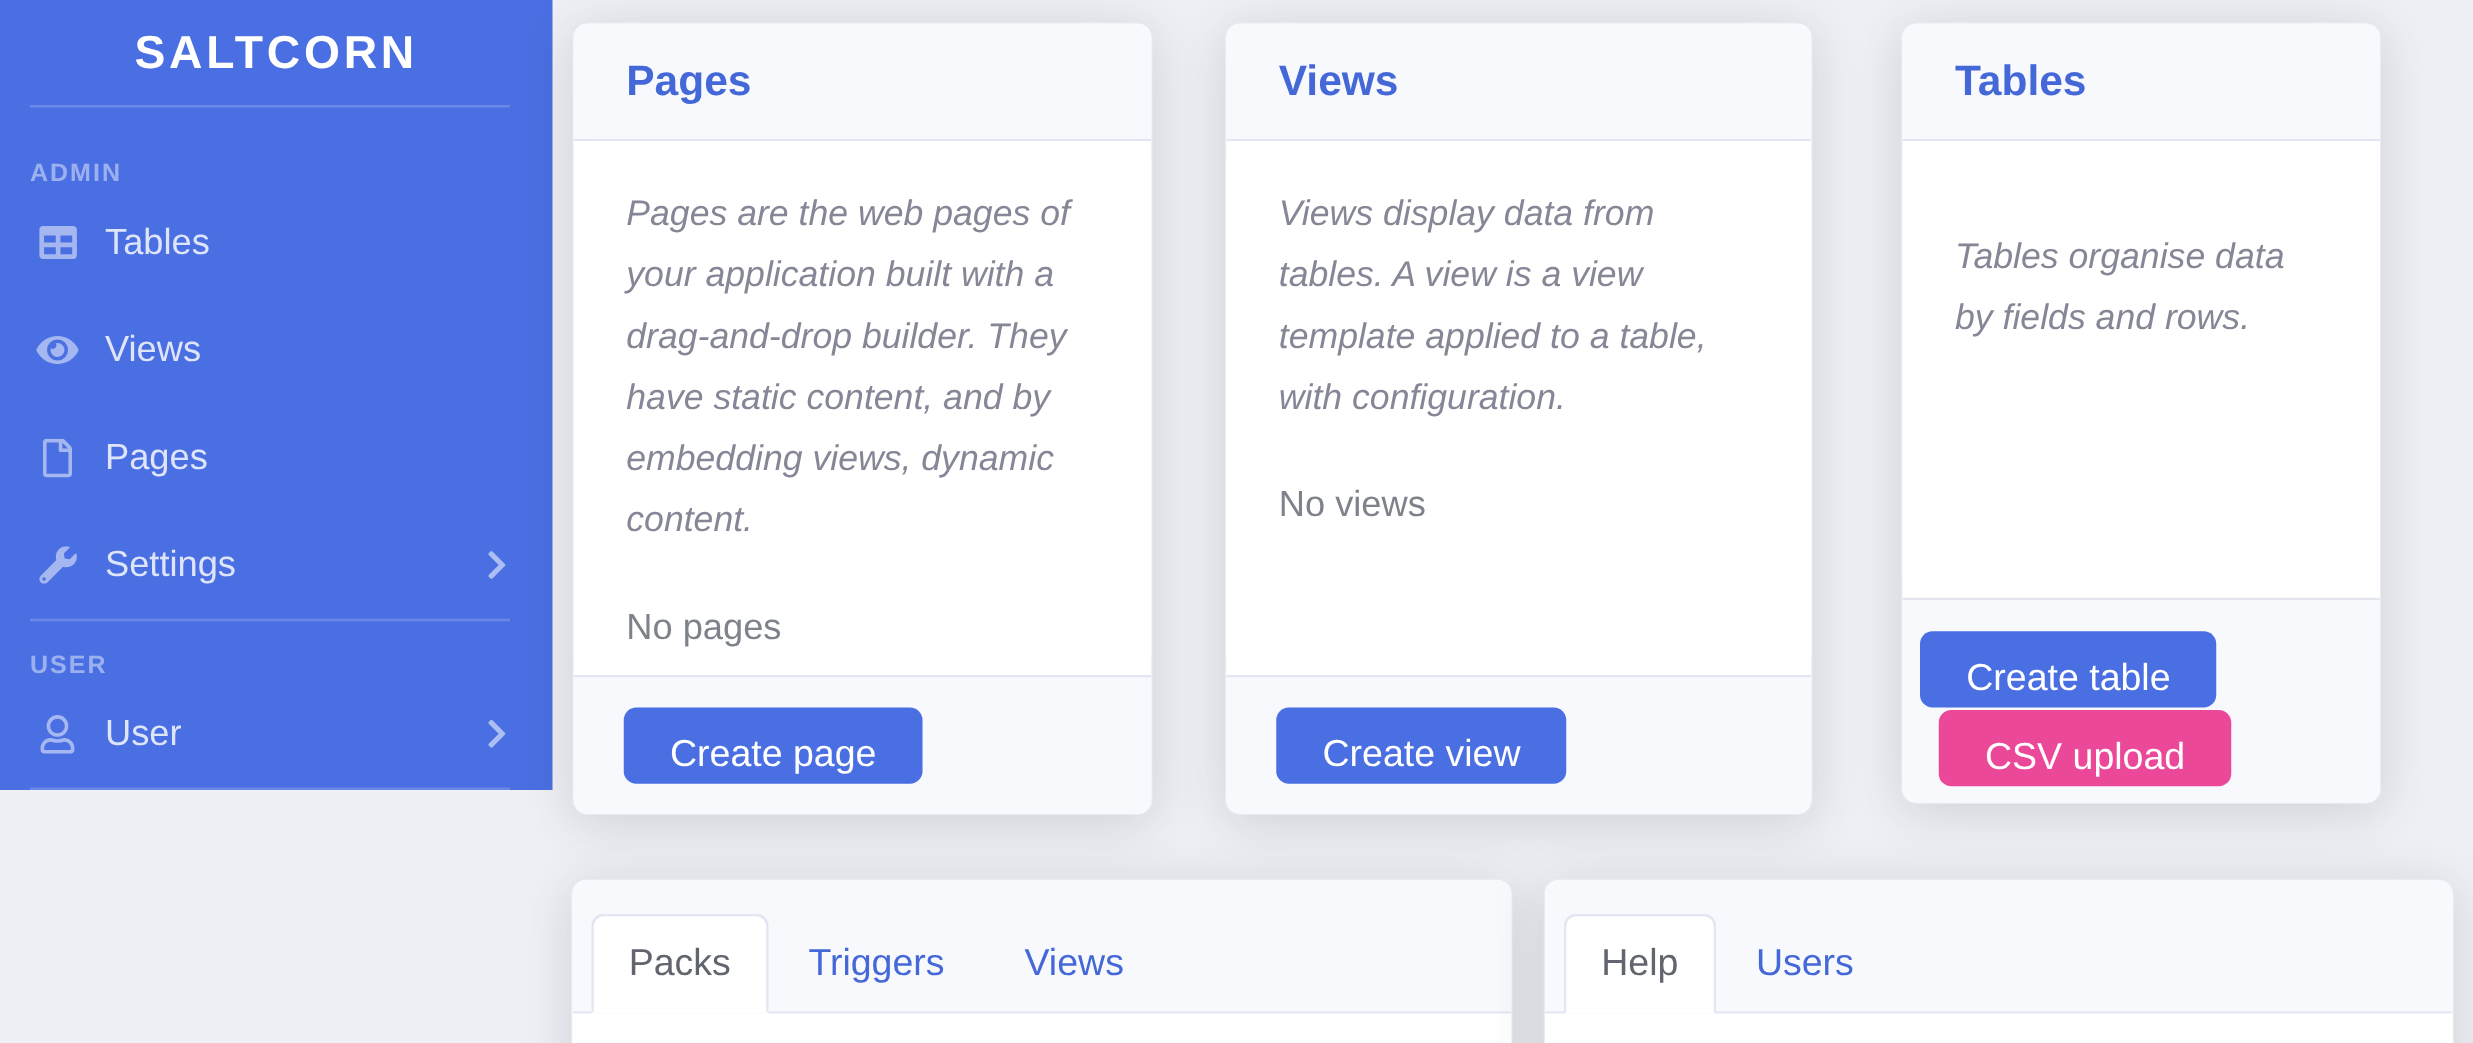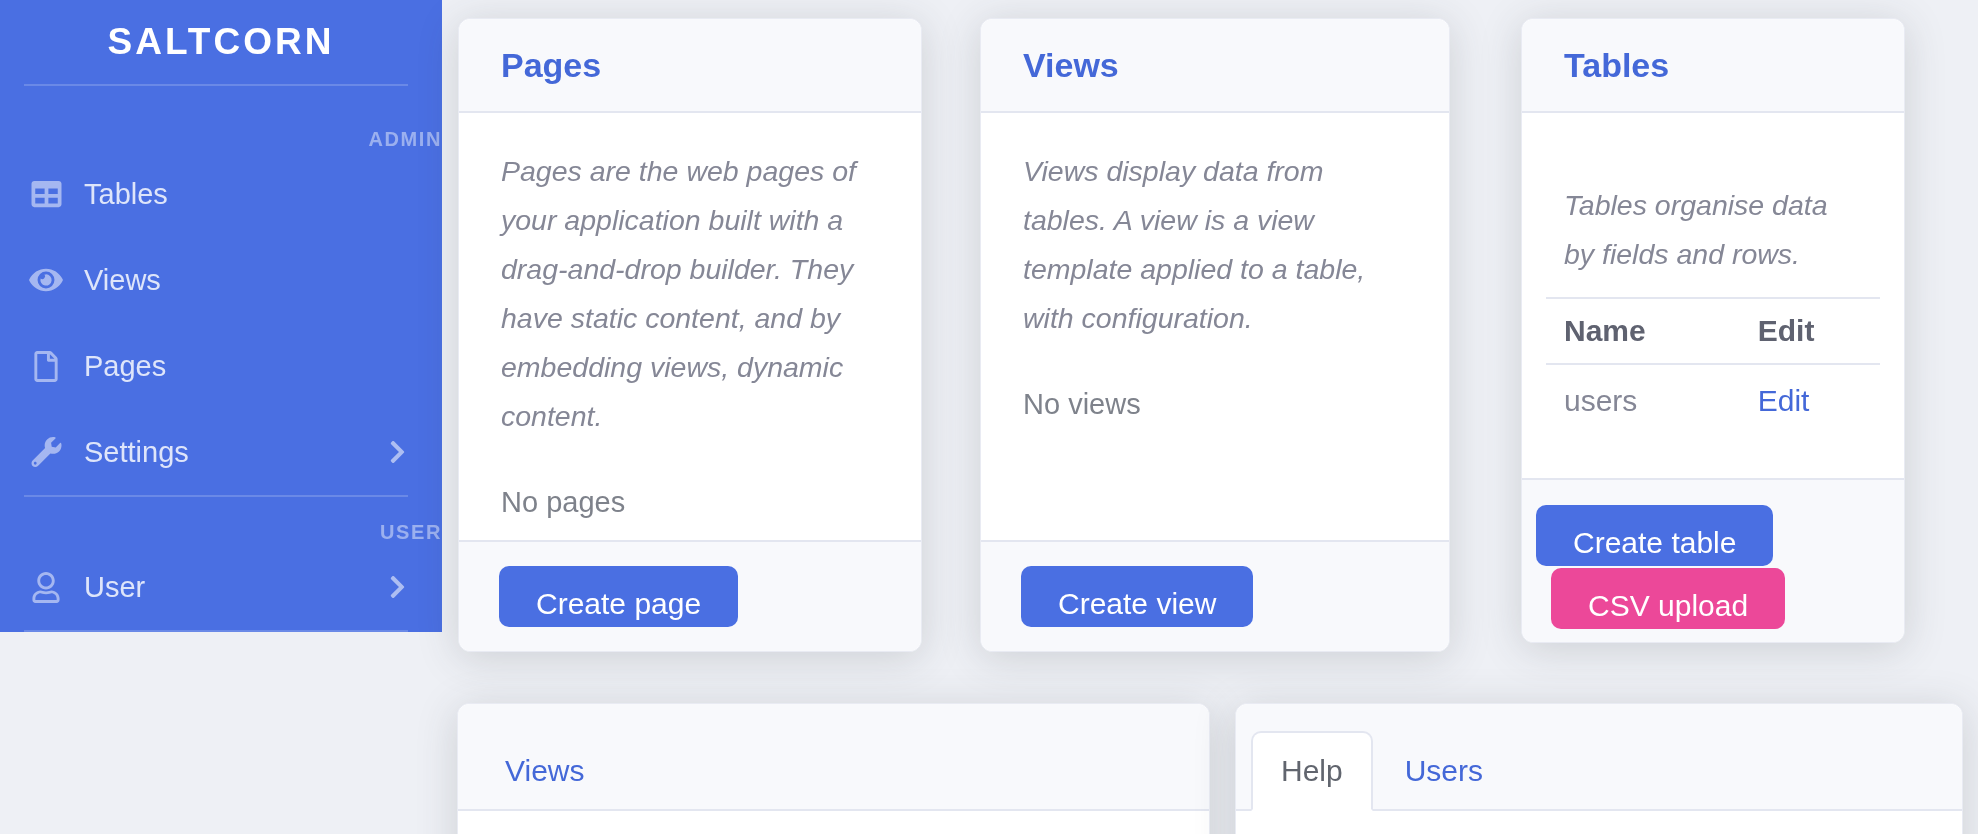--- a/index.html
+++ b/index.html
@@ -17,21 +17,21 @@
   .brand {
     height:113px; display:flex; align-items:center; justify-content:center;
     color:#fff; font-weight:800; font-size:37px; letter-spacing:3px; cursor:pointer;
   }
   .side-divider {
     border:0; border-top:2px solid rgba(255,255,255,.18);
     margin:0 34px 0 24px;
   }
   .side-heading {
     padding:42px 0 0 24px; font-size:20px; font-weight:bold;
-    letter-spacing:1.6px; color:rgba(255,255,255,.45);text-align:right;
+    letter-spacing:1.6px; color:rgba(255,255,255,.45);
   }
   .nav-item {
     display:flex; align-items:center; height:115px;
     padding:0 36px 0 28px; cursor:pointer;
     color:rgba(255,255,255,.82); font-size:29px;
   }
   .nav-icon { width:36px; margin-right:20px; display:flex; justify-content:center; }
   .nav-icon svg { fill:rgba(255,255,255,.5); }
   .nav-chevron { margin-left:auto; display:flex; }
   .nav-chevron svg { fill:rgba(255,255,255,.55); }
@@ -206,43 +206,31 @@
       <button class="btn btn-primary">Create view</button>
     </div>
   </section>
 
   <section class="card" id="card-tables">
     <div class="card-header">
       <div class="card-title">Tables</div>
     </div>
     <div class="card-body">
       <p class="desc tables-desc">Tables organise data by fields and rows.</p>
-      <table class="mini-table">
-        <thead>
-          <tr>
-            <th class="col-name">Name</th>
-            <th>Edit</th>
-          </tr>
-        </thead>
-        <tbody>
-          <tr>
-            <td>users</td>
-            <td><a class="edit-link">Edit</a></td>
-          </tr>
-        </tbody>
-      </table>
     </div>
     <div class="card-footer">
       <div><button class="btn btn-primary">Create table</button></div>
       <div class="csv-row"><button class="btn btn-secondary">CSV upload</button></div>
     </div>
   </section>
 
   <section class="card" id="card-packs">
     <div class="tabs-header">
+      <div class="tab active">Packs</div>
+      <div class="tab">Triggers</div>
       <div class="tab">Views</div>
     </div>
     <div class="tabs-body"></div>
   </section>
 
   <section class="card" id="card-help">
     <div class="tabs-header">
       <div class="tab active">Help</div>
       <div class="tab">Users</div>
     </div>

